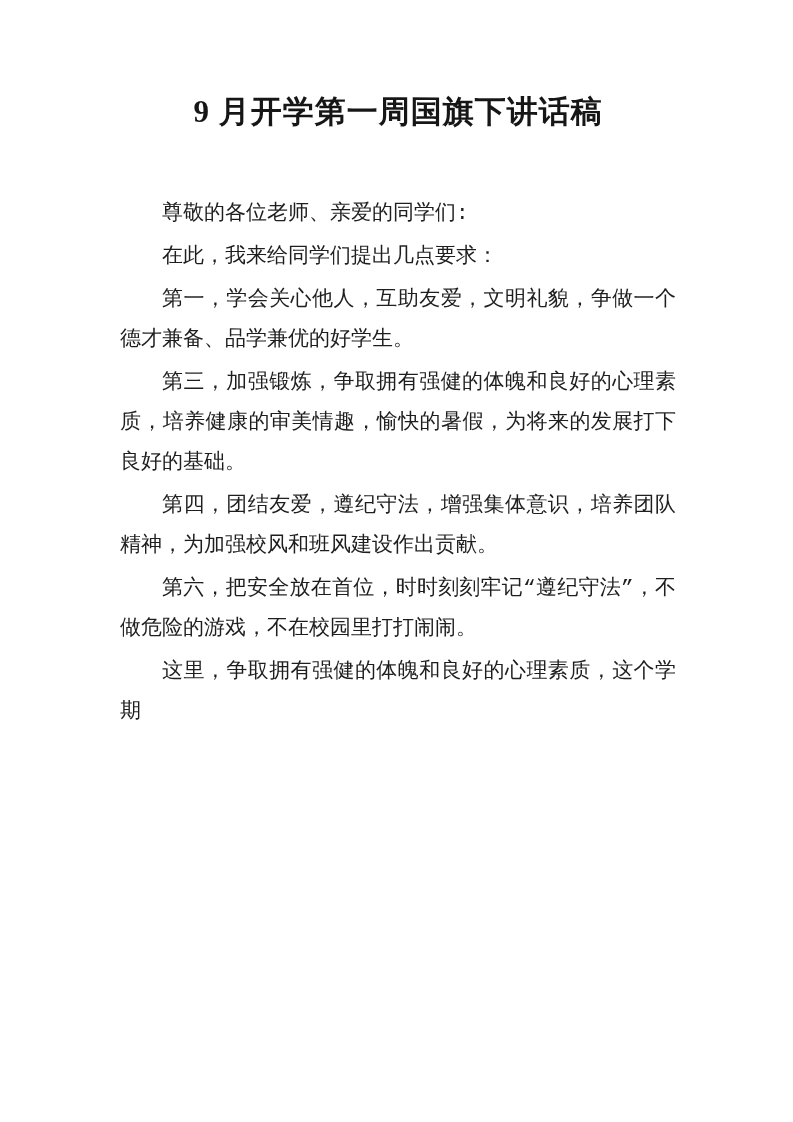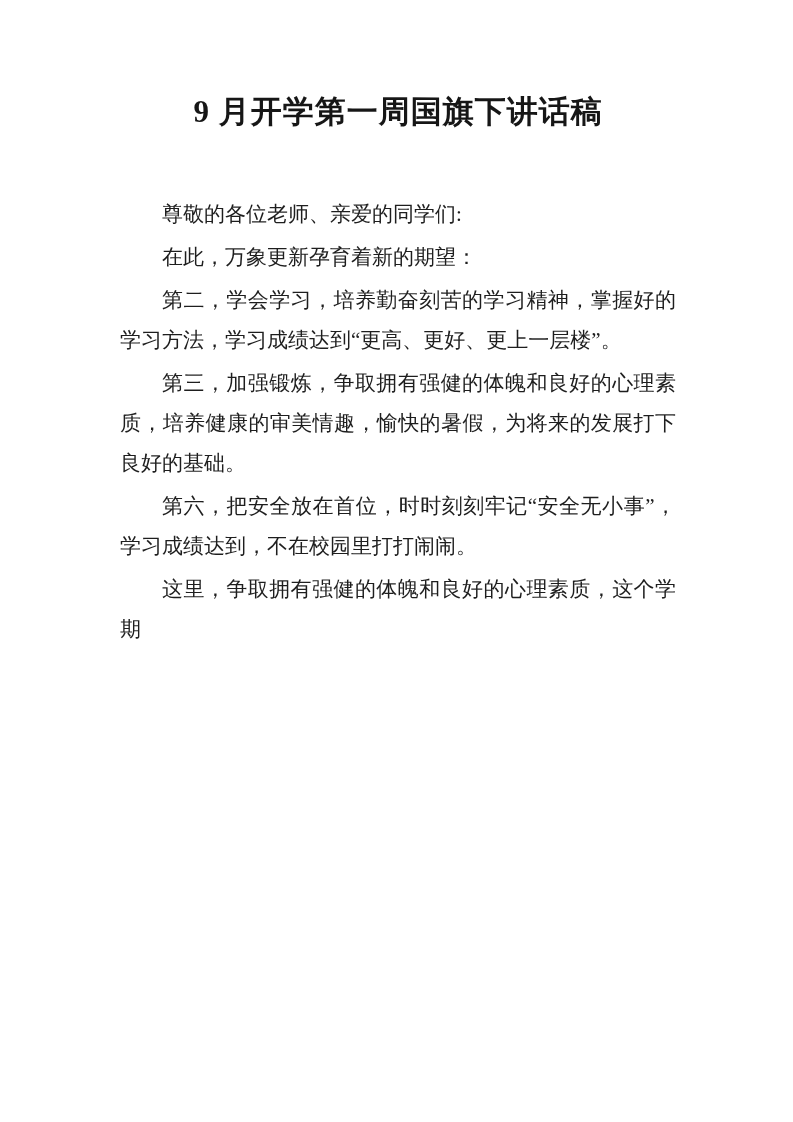--- a/index.html
+++ b/index.html
@@ -36,29 +36,31 @@
     margin: 0 0 3px 0;
     padding: 0;
     font-size: 21px;
     line-height: 40px;
     text-align: justify;
     text-justify: inter-ideograph;
     text-indent: 2em;
     color: #1e1e1e;
     word-break: break-all;
     overflow-wrap: break-word;
+    font-family: Liberation Mono, monospace;
   }
 </style>
 </head>
 <body>
 
 <div class="page">
   <h1 class="doc-title">9 月开学第一周国旗下讲话稿</h1>
 
   <div class="doc-body">
       <p>尊敬的各位老师、亲爱的同学们:</p>
-      <p>在此，万象更新孕育着新的期望：</p>
-      <p>第二，学会学习，培养勤奋刻苦的学习精神，掌握好的学习方法，学习成绩达到“更高、更好、更上一层楼”。</p>
+      <p>在此，我来给同学们提出几点要求：</p>
+      <p>第一，学会关心他人，互助友爱，文明礼貌，争做一个德才兼备、品学兼优的好学生。</p>
       <p>第三，加强锻炼，争取拥有强健的体魄和良好的心理素质，培养健康的审美情趣，愉快的暑假，为将来的发展打下良好的基础。</p>
-      <p>第六，把安全放在首位，时时刻刻牢记“安全无小事”，学习成绩达到，不在校园里打打闹闹。</p>
+      <p>第四，团结友爱，遵纪守法，增强集体意识，培养团队精神，为加强校风和班风建设作出贡献。</p>
+      <p>第六，把安全放在首位，时时刻刻牢记“遵纪守法”，不做危险的游戏，不在校园里打打闹闹。</p>
       <p>这里，争取拥有强健的体魄和良好的心理素质，这个学期</p>
     </div>
 </div>
 
 </body></html>

